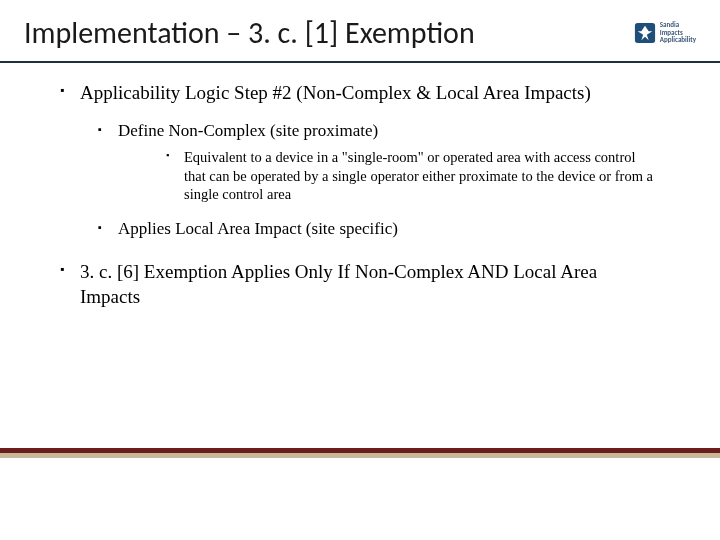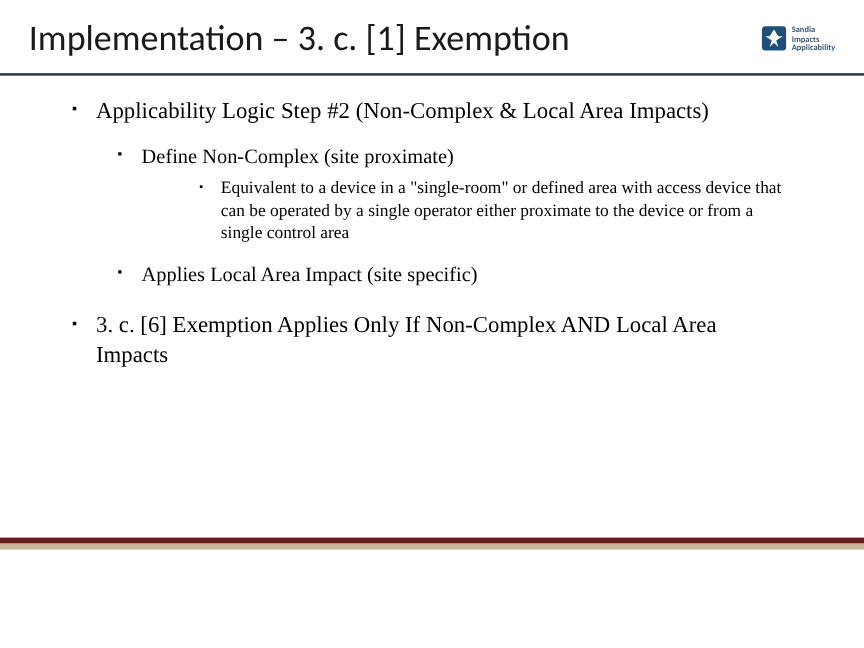--- a/index.html
+++ b/index.html
@@ -1,20 +1,20 @@
 <!DOCTYPE html>
 <html><head>
 <meta charset="utf-8">
 <style>
   * { box-sizing: border-box; margin: 0; padding: 0; }
   html, body { width: 720px; height: 540px; font-family: Calibri, "Segoe UI", Arial, sans-serif; background: #fff; color: #000; }
   .slide { width: 720px; height: 480px; position: relative; padding: 0; }
   .title-row { display: flex; align-items: center; padding: 14px 24px 6px 24px; }
   .title { font-size: 30px; font-weight: 400; color: #1a1a1a; flex: 1; }
-  .logo { display: flex; gap: 4px; }
+  .logo { display: flex; align-items: center; gap: 4px; }
   .logo-icon { width: 22px; height: 22px; }
   .logo-text { font-size: 7px; line-height: 1.05; color: #3a5a7a; font-weight: 700; }
   .rule { height: 2px; background: #203040; margin: 4px 0 0 0; }
   .content { padding: 18px 60px 0 60px; font-family: Liberation Serif, serif; }
   ul { list-style: none; }
   li.lvl1 { position: relative; padding-left: 20px; margin-bottom: 20px; font-size: 19px; line-height: 1.3; }
   li.lvl1::before { content: "▪"; position: absolute; left: 0; top: 2px; font-size: 12px; color: #000; }
   li.lvl2 { position: relative; padding-left: 20px; margin: 14px 0 8px 18px; font-size: 17px; line-height: 1.3; }
   li.lvl2::before { content: "▪"; position: absolute; left: 0; top: 2px; font-size: 11px; color: #000; }
   li.lvl3 { position: relative; padding-left: 18px; margin: 6px 0 4px 48px; font-size: 14.5px; line-height: 1.3; }
@@ -46,21 +46,21 @@
 
   <div class="content">
     <ul>
       <li class="lvl1">
         <span>Applicability Logic Step #2 (Non-Complex &amp; Local Area Impacts)</span>
         <ul>
           <li class="lvl2">
             <span>Define Non-Complex (site proximate)</span>
             <ul>
               <li class="lvl3">
-                <span>Equivalent to a device in a "single-room" or defined area with access device that can be operated by a single operator either proximate to the device or from a single control area</span>
+                <span>Equivalent to a device in a "single-room" or operated area with access control that can be operated by a single operator either proximate to the device or from a single control area</span>
               </li>
             </ul>
           </li>
           <li class="lvl2">
             <span>Applies Local Area Impact (site specific)</span>
           </li>
         </ul>
       </li>
       <li class="lvl1">
         <span>3. c. [6] Exemption Applies Only If Non-Complex AND Local Area Impacts</span>

